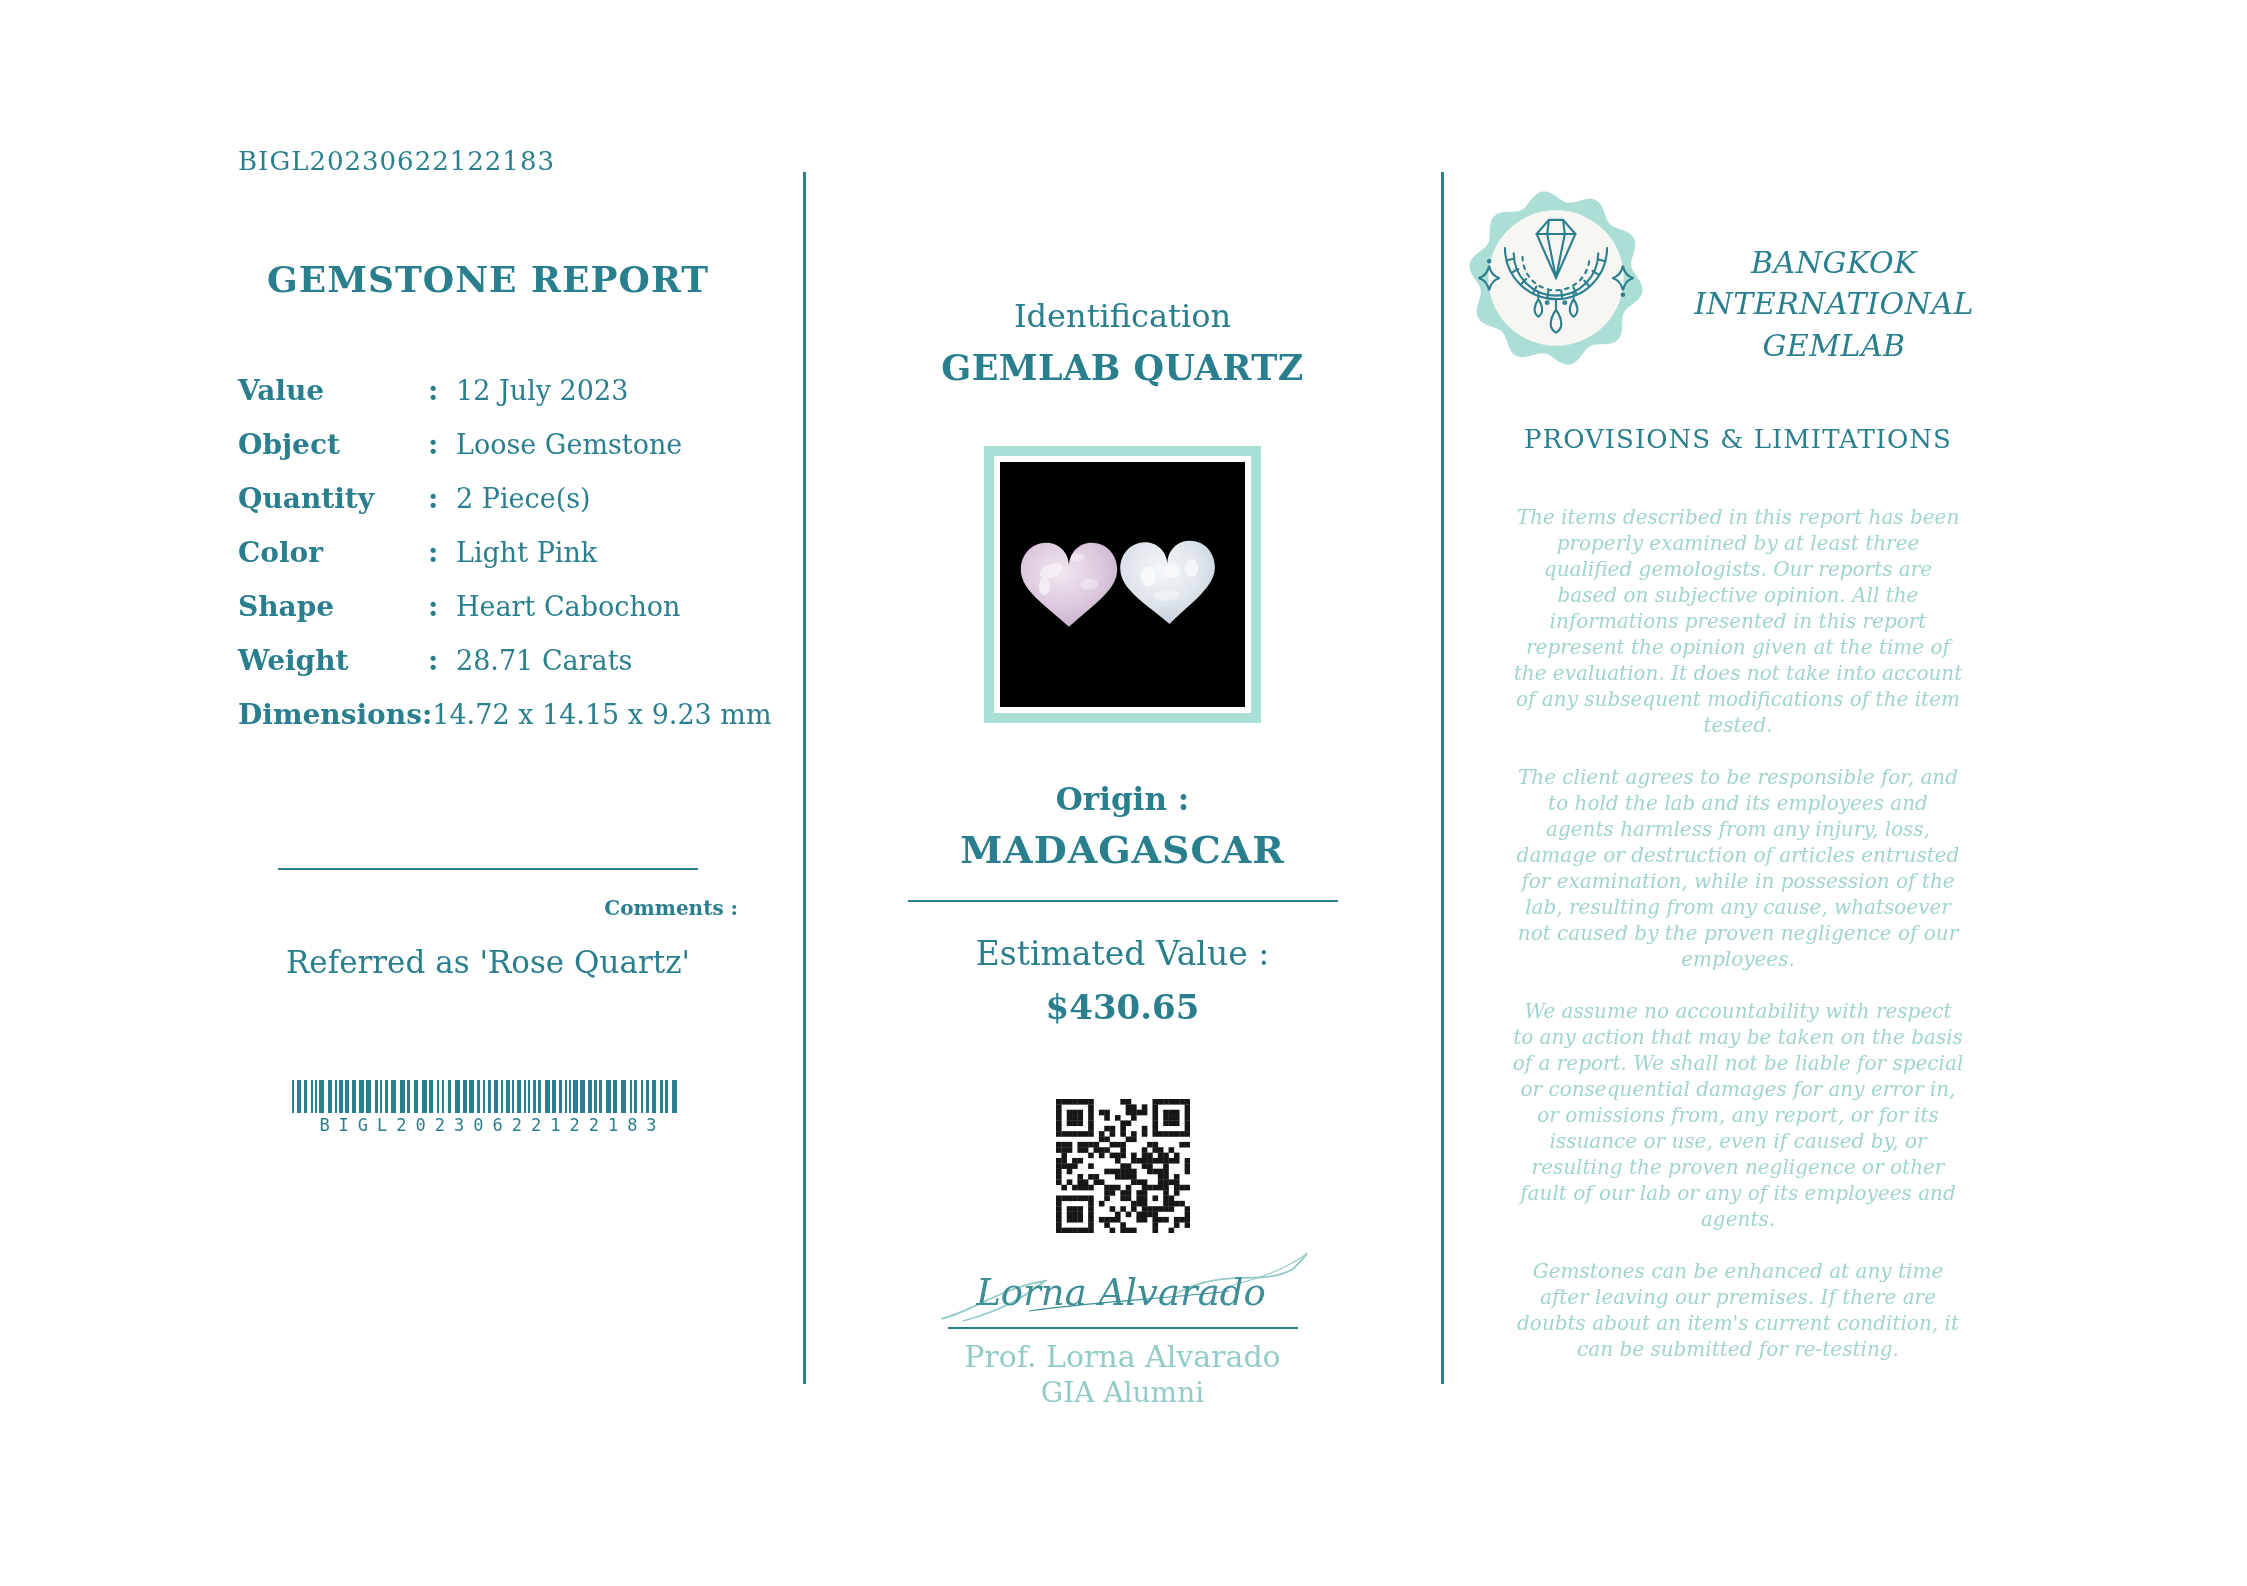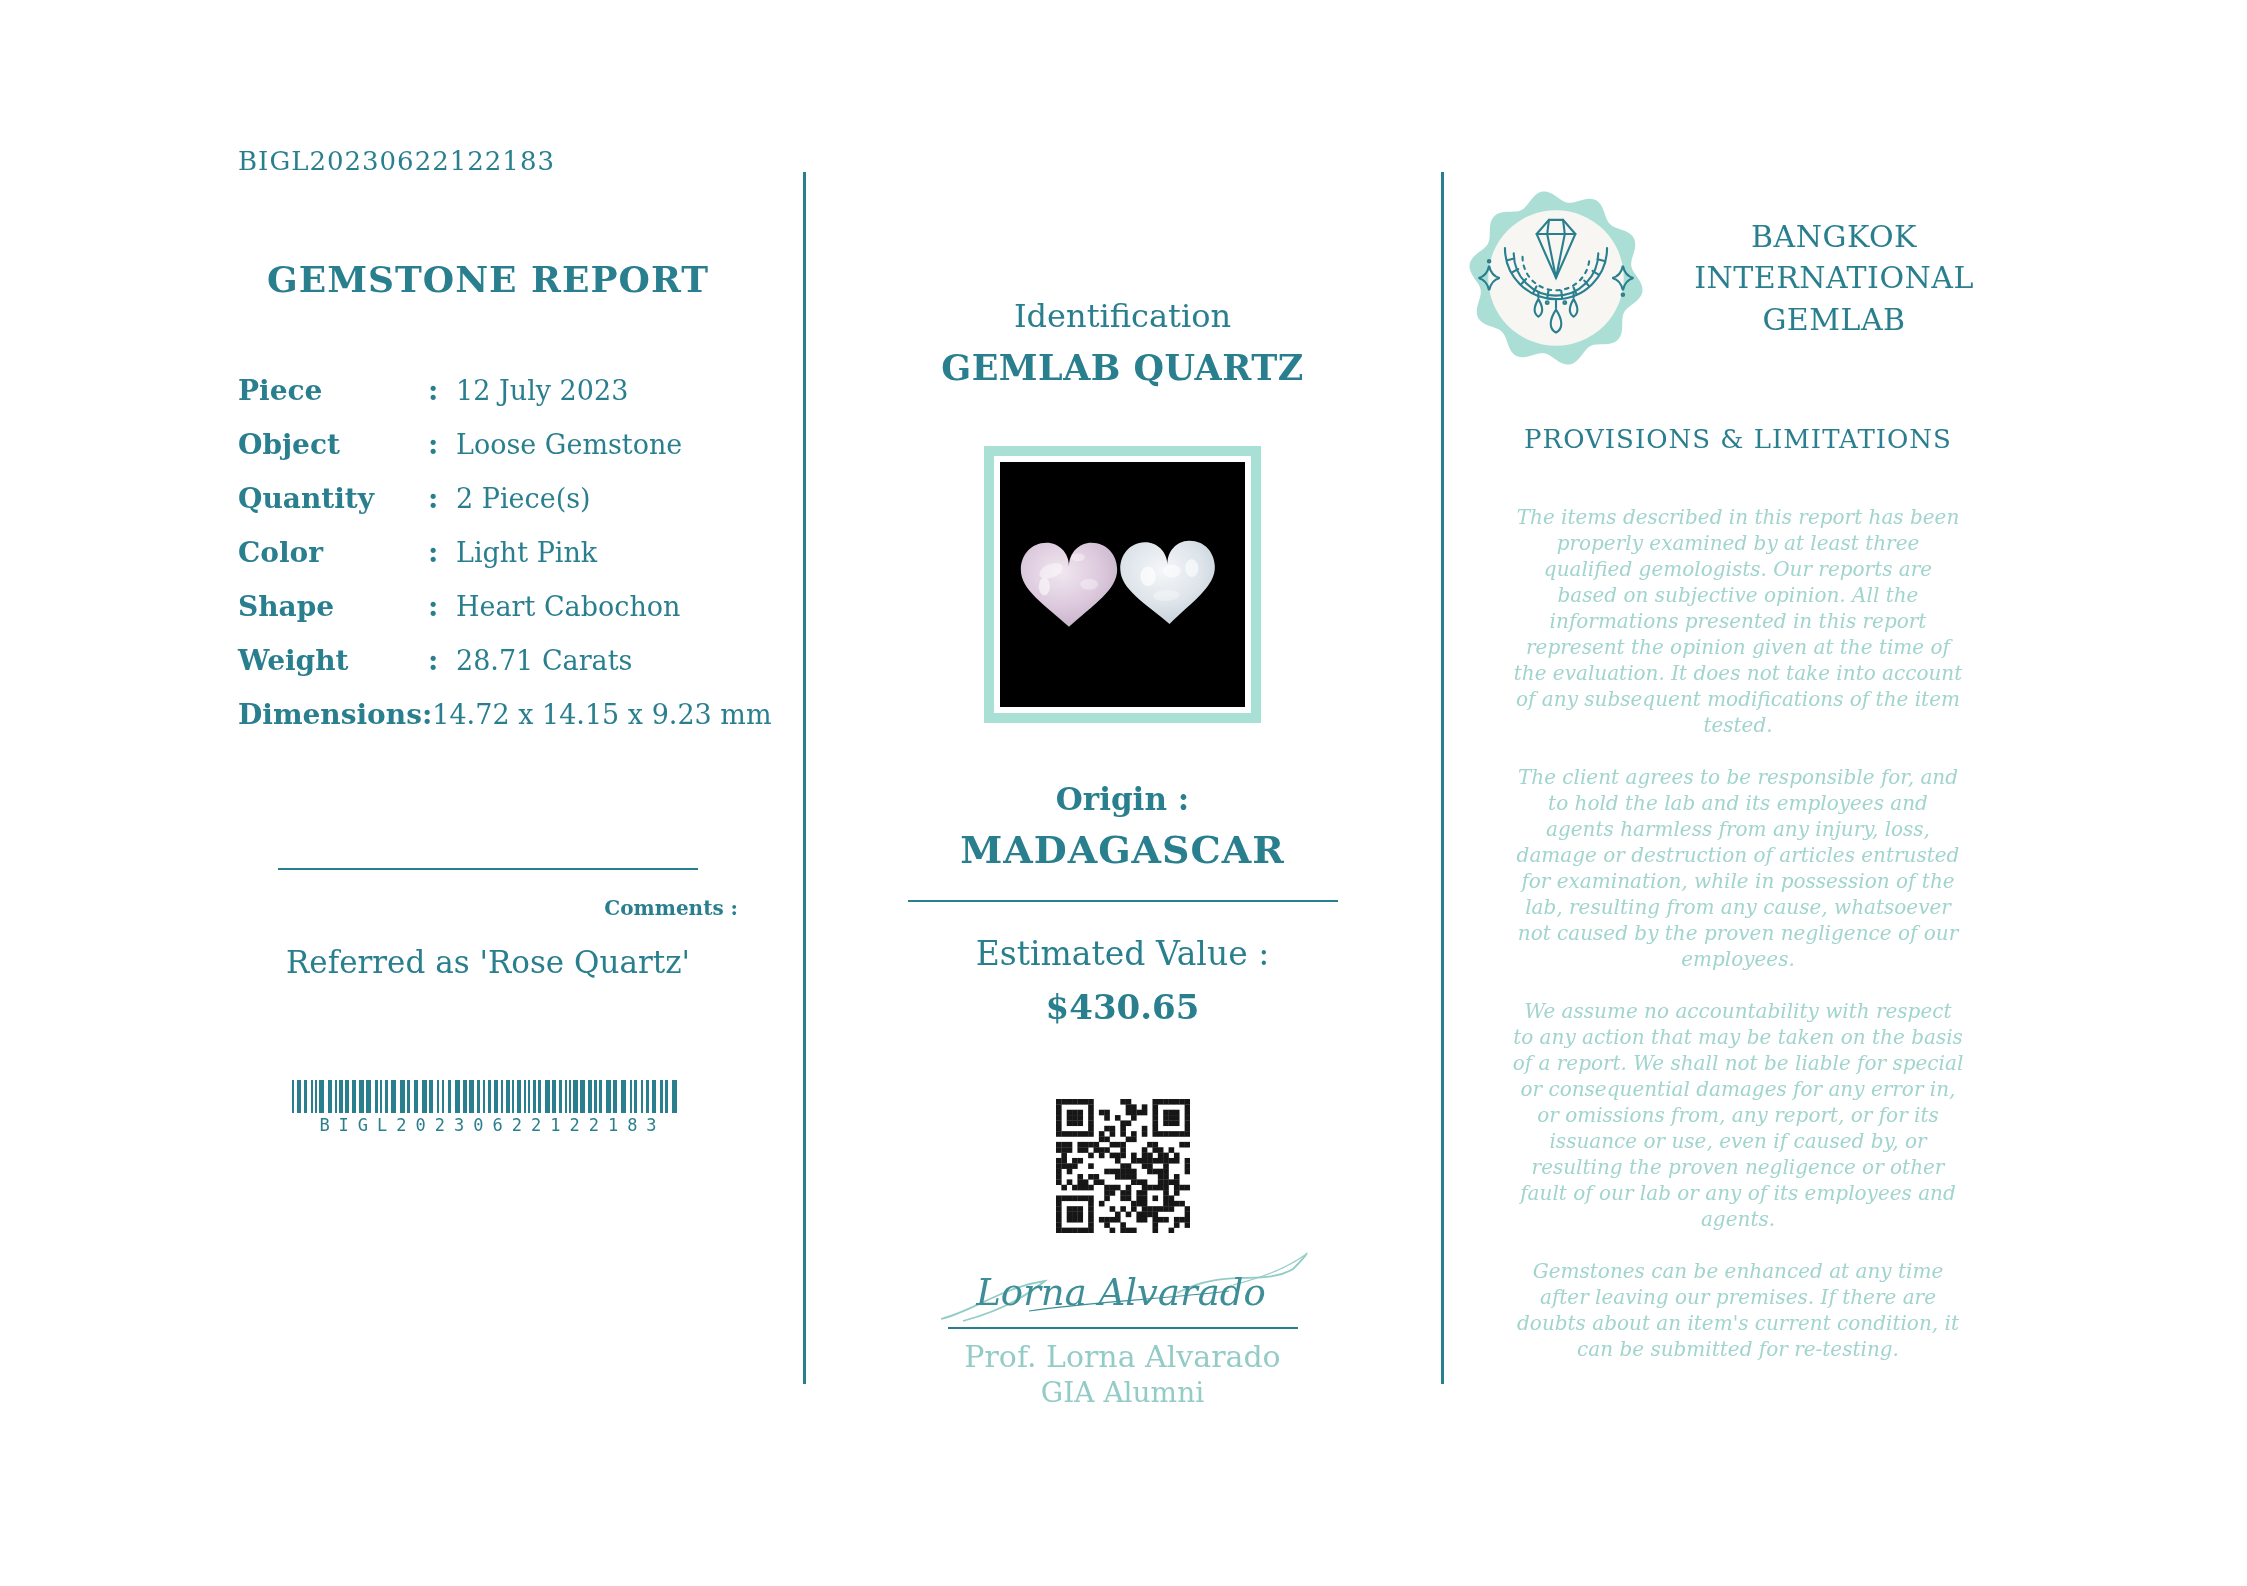--- a/index.html
+++ b/index.html
@@ -51,42 +51,42 @@
   .est-heading{margin-top:32px;font-size:33px;}
   .est-value{margin-top:14px;font-size:34px;font-weight:bold;}
   .qr-wrap{margin:72px auto 0;width:134px;height:134px;}
   .sig-svg{margin:14px auto 0;display:block;}
   .sig-underline{width:350px;margin:-6px auto 0;}
   .signatory-name{margin-top:10px;font-size:30px;color:var(--sig-light);}
   .signatory-cred{margin-top:2px;font-size:28px;color:var(--sig-light);}
 
   
   .col-right{position:absolute;left:1468px;top:190px;width:540px;}
-  .lab-header{display:flex;align-items:center;gap:16px;}
+  .lab-header{display:flex;align-items:flex-end;gap:16px;font-style:italic;}
   .lab-logo{flex:0 0 auto;width:176px;height:176px;}
   .lab-name{flex:1 1 auto;text-align:center;font-size:30px;line-height:1.38;letter-spacing:0.5px;color:var(--teal);}
   .prov-heading{margin-top:58px;text-align:center;font-size:26px;letter-spacing:1px;}
   .prov-body{width:452px;margin:50px auto 0;}
   .prov-p{font-style:italic;font-size:20px;line-height:1.3;text-align:center;color:var(--mint);margin-bottom:26px;}
 </style>
 </head>
 <body>
 
 <div class="page">
 
   <div class="vdiv left"></div>
   <div class="vdiv right"></div>
 
   <div class="col-left">
     <div class="report-number">BIGL20230622122183</div>
     <div class="report-title">GEMSTONE REPORT</div>
 
     <div class="fields">
       <div class="frow">
-        <span class="flabel">Piece</span>
+        <span class="flabel">Value</span>
         <span class="fcolon">:</span>
         <span class="fvalue">12 July 2023</span>
       </div>
       <div class="frow">
         <span class="flabel">Object</span>
         <span class="fcolon">:</span>
         <span class="fvalue">Loose Gemstone</span>
       </div>
       <div class="frow">
         <span class="flabel">Quantity</span>

